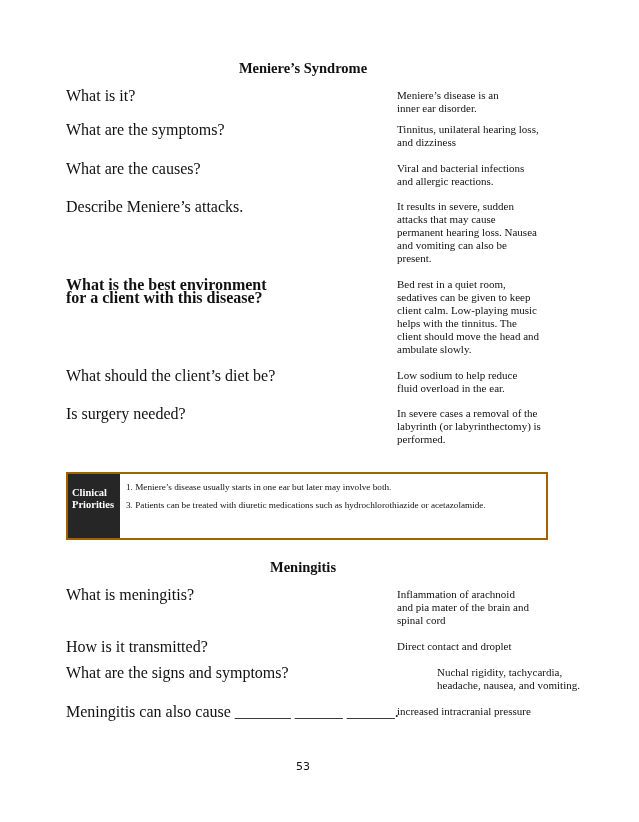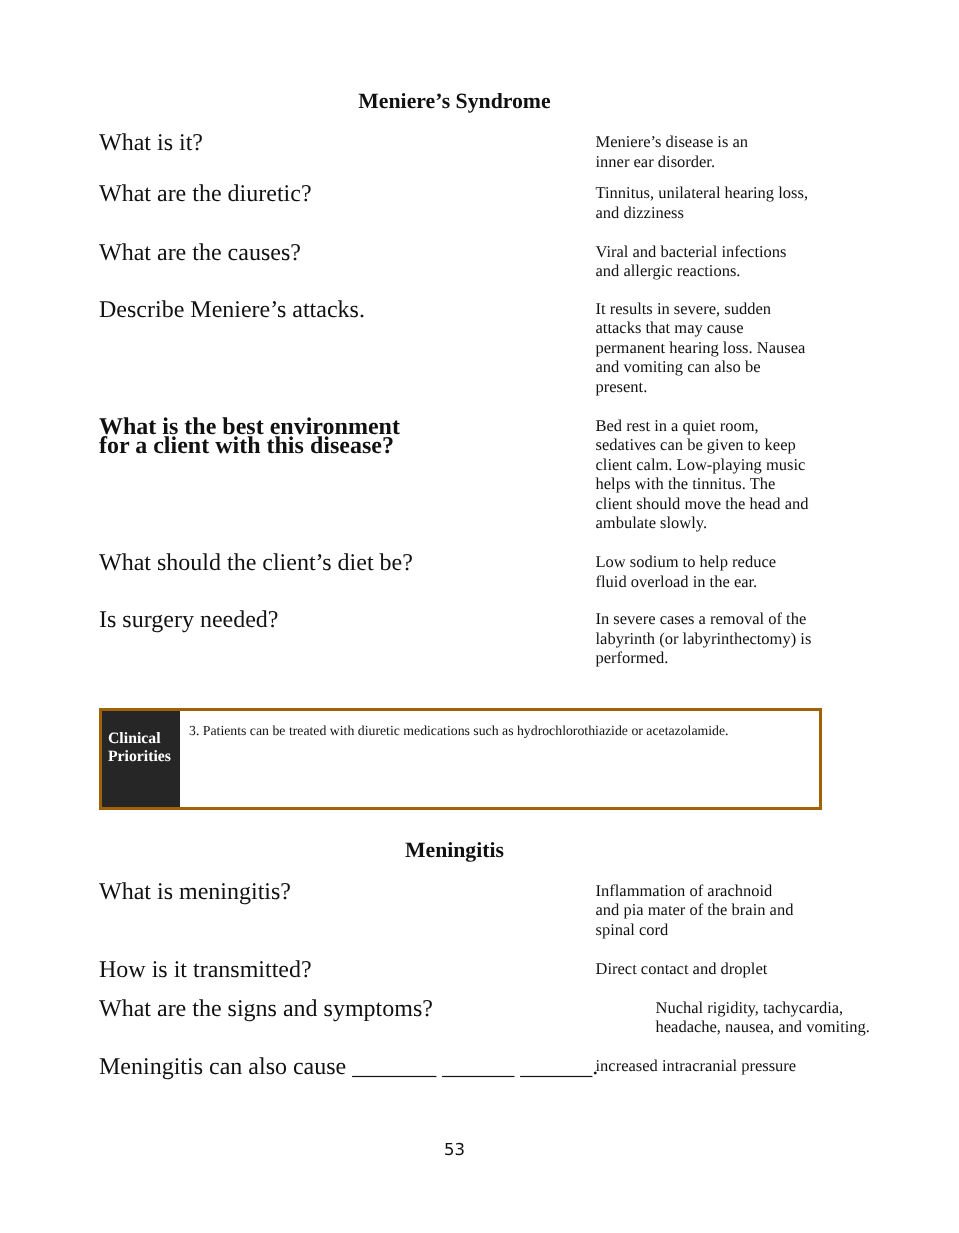--- a/index.html
+++ b/index.html
@@ -20,21 +20,21 @@
   </style>
 </head>
 <body>
 
 <div class="title" style="top:60px;">Meniere’s Syndrome</div>
 
 <div class="q" style="top:89px;">What is it?</div>
 <div class="a" style="top:89px;">Meniere’s disease is an
 inner ear disorder.</div>
 
-<div class="q" style="top:123px;">What are the diuretic?</div>
+<div class="q" style="top:123px;">What are the symptoms?</div>
 <div class="a" style="top:123px;">Tinnitus, unilateral hearing loss,
 and dizziness</div>
 
 <div class="q" style="top:162px;">What are the causes?</div>
 <div class="a" style="top:162px;">Viral and bacterial infections
 and allergic reactions.</div>
 
 <div class="q" style="top:200px;">Describe Meniere’s attacks.</div>
 <div class="a" style="top:200px;">It results in severe, sudden
 attacks that may cause
@@ -56,20 +56,21 @@
 fluid overload in the ear.</div>
 
 <div class="q" style="top:407px;">Is surgery needed?</div>
 <div class="a" style="top:407px;">In severe cases a removal of the
 labyrinth (or labyrinthectomy) is
 performed.</div>
 
 <div class="cp-box">
   <div class="cp-label">Clinical<br>Priorities</div>
   <div class="cp-list">
+    <div class="cp-item">1.  Meniere’s disease usually starts in one ear but later may involve both.</div>
     <div class="cp-item">3. Patients can be treated with diuretic medications such as hydrochlorothiazide or acetazolamide.</div>
   </div>
 </div>
 
 <div class="title" style="top:559px;text-align:center;">Meningitis</div>
 
 <div class="q" style="top:588px;">What is meningitis?</div>
 <div class="a" style="top:588px;">Inflammation of arachnoid
 and pia mater of the brain and
 spinal cord</div>

